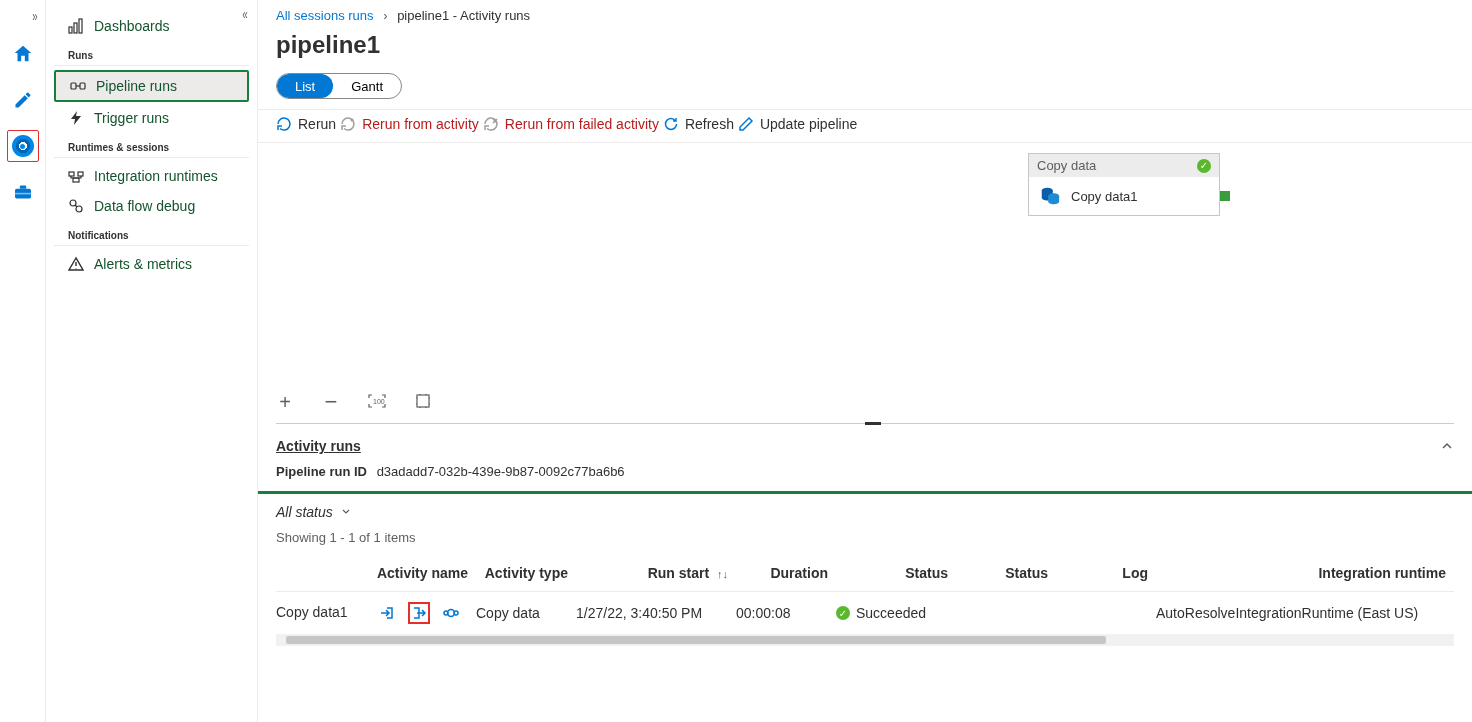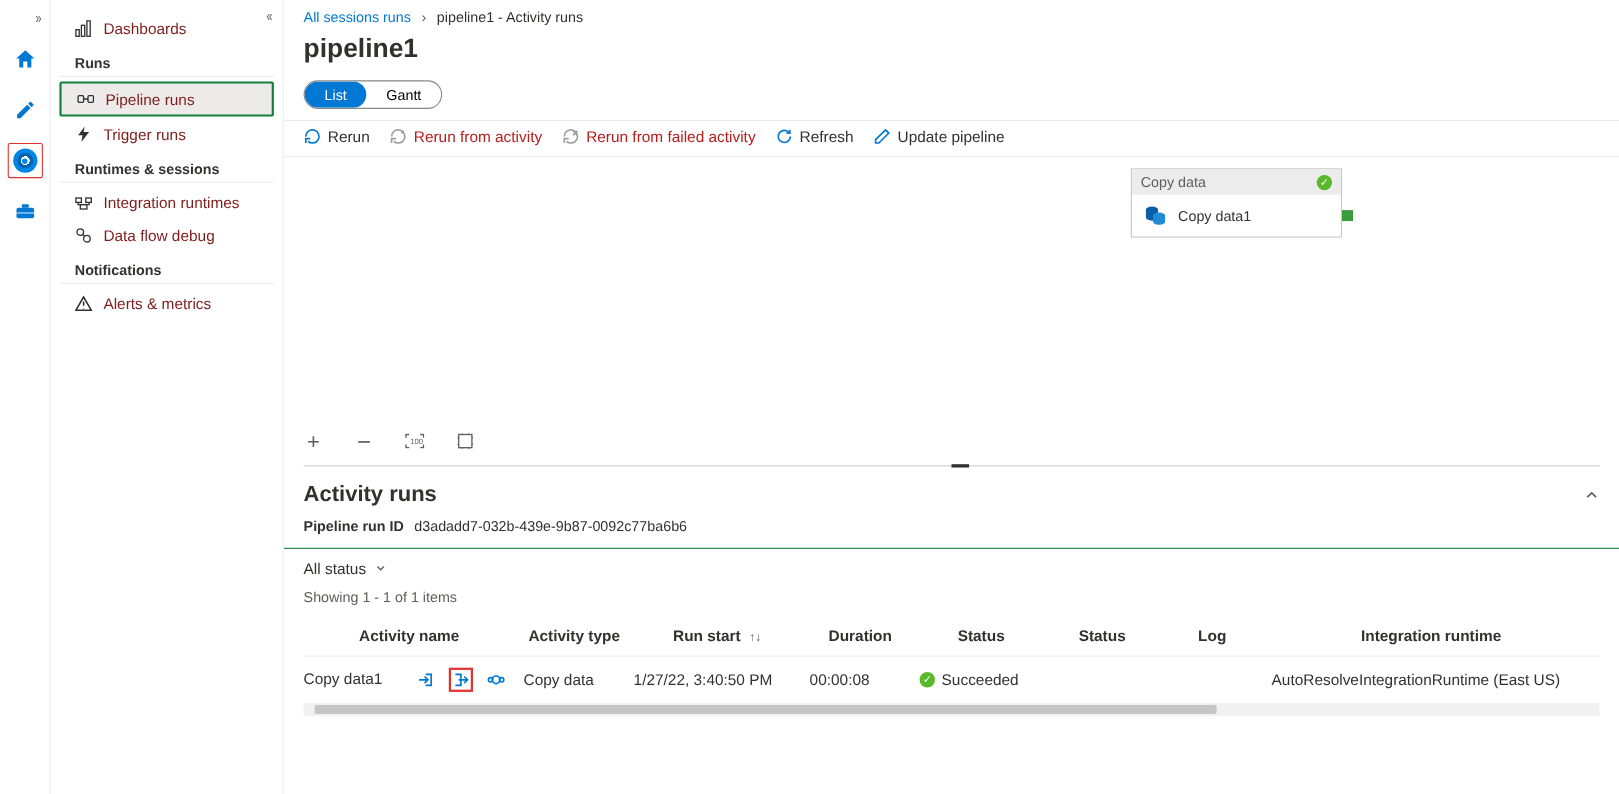--- a/index.html
+++ b/index.html
@@ -10,68 +10,68 @@
   .rail { width: 46px; border-right: 1px solid #edebe9; display: flex; flex-direction: column; align-items: center; padding-top: 8px; gap: 14px; }
   .rail .expand { color: #605e5c; cursor: pointer; align-self: flex-end; margin-right: 6px; }
   .rail-item { width: 32px; height: 32px; display: flex; align-items: center; justify-content: center; cursor: pointer; border-radius: 2px; }
   .rail-item.selected { border: 1px solid #e3302c; }
   .gauge-circle { width: 22px; height: 22px; border-radius: 50%; background: radial-gradient(circle, #fff 25%, #0064b3 26%, #0064b3 45%, #0086e6 46%); display:flex; align-items:center; justify-content:center; }
   .gauge-circle::after{content:""; width:5px; height:5px; background:#0086e6; border-radius:50%;}
 
   
   .nav { width: 212px; border-right: 1px solid #edebe9; padding: 10px 0; position: relative; }
   .nav .collapse { position:absolute; top:6px; right:8px; color:#605e5c; cursor:pointer; }
-  .nav-section-title { font-weight: 600; color:#323130; font-size: 13px; padding: 8px 14px 4px; border-bottom:1px solid #edebe9; margin:0 8px 4px; }
-  .nav-item { display:flex; align-items:flex-start; gap:10px; padding: 6px 14px; margin: 2px 8px; cursor:pointer; color:#7f1d1d; border-radius:2px; font-size:14px; }
+  .nav-section-title { font-weight: 600; color:#323130; font-size: 10px; padding: 8px 14px 4px; border-bottom:1px solid #edebe9; margin:0 8px 4px; }
+  .nav-item { display:flex; align-items:flex-start; gap:10px; padding: 6px 14px; margin: 2px 8px; cursor:pointer; color:#14532d; border-radius:2px; font-size:14px; }
   .nav-item.selected { background:#edebe9; border:2px solid #15803d; }
   .nav-item svg, .nav-item .ico { width:16px; height:16px; flex:0 0 16px; color:#323130; }
 
   
   .main { flex:1; display:flex; flex-direction:column; overflow:hidden; }
   .crumb { padding: 8px 18px 0; font-size:13px; }
   .crumb a { color:#0078d4; text-decoration:none; cursor:pointer; }
   .crumb .sep { margin:0 6px; color:#605e5c; }
   .title { padding: 8px 18px 10px; font-size:24px; font-weight:600; }
 
   .toggle-row { padding: 4px 18px 10px; }
   .pill-toggle { display:inline-flex; border:1px solid #8a8886; border-radius: 20px; overflow:hidden; height:26px; }
   .pill-toggle div { padding: 4px 18px; font-size:13px; cursor:pointer; display:flex; align-items:center; }
   .pill-toggle .active { background:#0078d4; color:#fff; border-radius:20px; }
   .pill-toggle .inactive { color:#000000; }
 
-  .toolbar { display:flex; gap:18px; padding: 6px 18px 10px; border-top:1px solid #edebe9; border-bottom:1px solid #edebe9; }
+  .toolbar { display:flex; gap:4px; padding: 6px 18px 10px; border-top:1px solid #edebe9; border-bottom:1px solid #edebe9; }
   .tool-btn { display:flex; align-items:center; gap:6px; cursor:pointer; color:#323130; font-size:14px; }
   .tool-btn.disabled { color:#b91c1c; cursor:default; }
   .tool-btn svg { width:16px; height:16px; }
   .tool-btn:not(.disabled) svg { color:#0078d4; }
   .tool-btn.disabled svg { color:#a19f9d;}
 
   .canvas { flex: 0 0 280px; position:relative; background:#fff; }
   .node { position:absolute; left:770px; top:10px; width:192px; border:1px solid #c8c6c4; background:#fff; font-size:13px; }
   .node-head { background:#ececec; padding:4px 8px; display:flex; align-items:center; justify-content:space-between; color:#5e5e5e;}
   .node-body { padding:8px 10px; display:flex; align-items:center; gap:10px; color:#323130;}
   .green-strip { position:absolute; left:960px; top:48px; width:12px; height:10px; background:#3a9c3a; }
   .db-icon { width:22px; height:22px; }
   .success-badge { width:14px; height:14px; background:#5ab82c; border-radius:50%; display:inline-flex; align-items:center; justify-content:center; color:#fff; font-size:10px;}
 
   .canvas-controls { position:absolute; left:18px; bottom:8px; display:flex; gap:28px; align-items:center; color:#605e5c; }
   .canvas-controls div { cursor:pointer; width:18px; text-align:center; }
   .canvas-divider { border-top:1px solid #ccc; margin:0 18px; position:relative;}
   .canvas-divider::after{content:""; position:absolute; left:50%; top:-2px; width:16px; height:3px; background:#323130;}
 
   .section-h { display:flex; justify-content:space-between; align-items:center; padding:14px 18px 4px;}
-  .section-h h2 { font-size:20px; font-weight:600; }
+  .section-h h2 { font-size:14px; font-weight:600;text-decoration:underline; }
   .sub { padding: 6px 18px; font-size:13px; color:#323130; }
   .sub strong { font-weight:600; margin-right:6px; }
-  .filterrow { padding: 10px 18px 4px; border-top:1px solid #15803d; margin-top:6px;}
+  .filterrow { padding: 10px 18px 4px; border-top:3px solid #15803d; margin-top:6px;font-style:italic;}
   .dropdown { display:inline-flex; align-items:center; gap:8px; cursor:pointer; color:#323130; }
   .showing { padding:6px 18px 10px; color:#605e5c; font-size:13px;}
 
   table { width: calc(100% - 36px); margin:0 18px; border-collapse:collapse; font-size:14px;}
-  th { text-align:center; font-weight:600; padding:10px 8px 10px 0; color:#323130; white-space:nowrap; }
+  th { text-align:right; font-weight:600; padding:10px 8px 10px 0; color:#323130; white-space:nowrap; }
   td { padding:10px 8px 10px 0; border-top:1px solid #edebe9; vertical-align:middle; white-space:nowrap;}
   .sort-arrows { font-size:11px; color:#605e5c; margin-left:4px;}
   .row-icons { display:inline-flex; gap:10px; margin-left:24px; vertical-align:middle;}
   .row-icons span, .row-icons .hl { width:22px; height:22px; display:inline-flex; align-items:center; justify-content:center; cursor:pointer; color:#0078d4;}
   .hl { border:2px solid #e3302c; }
   .status-cell { display:flex; align-items:center; gap:6px;}
   .scroll-track { height:12px; background:#f1f1f1; margin:0 18px; position:relative;}
   .scroll-thumb { position:absolute; left:10px; top:2px; height:8px; width:820px; background:#c6c6c6; border-radius:2px;}
   .chev { display:inline-block; transform: scaleX(0.7); }
 

